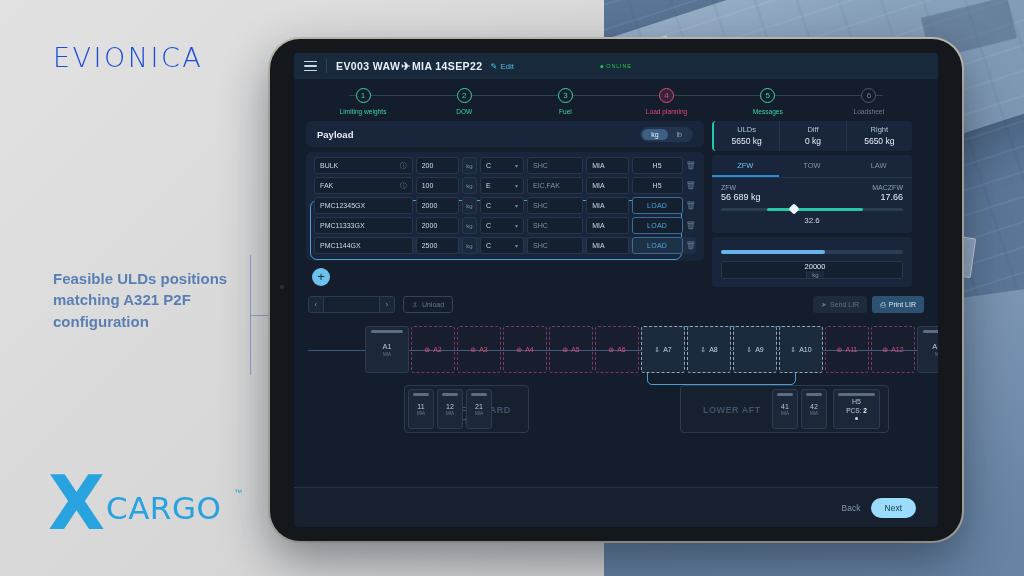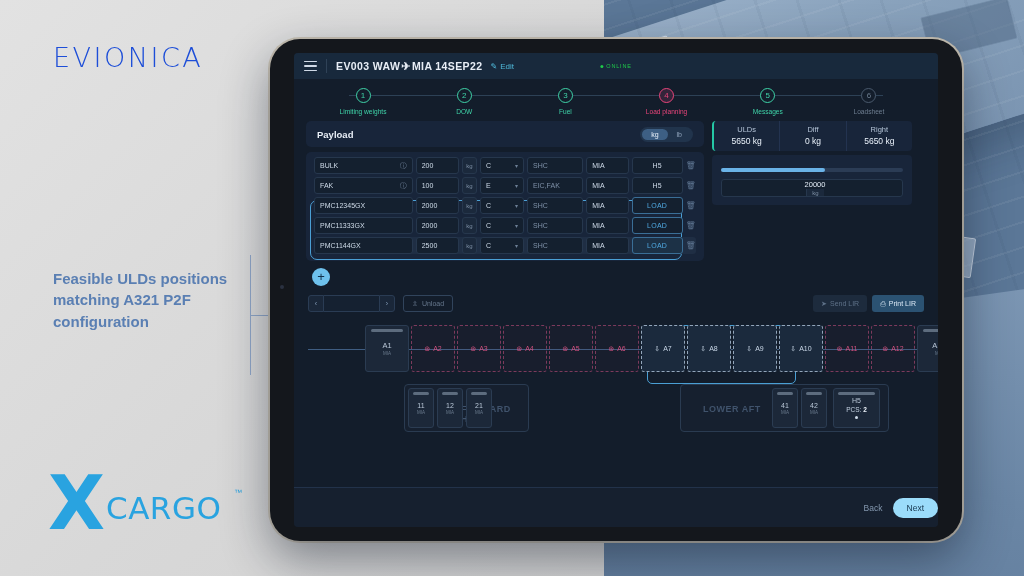--- a/index.html
+++ b/index.html
@@ -254,21 +254,21 @@
   }
   .h5box .cap { position:absolute; left:4px; right:4px; top:3px; height:2.5px; background:#5d6c7e; border-radius:2px; }
   .h5box .nm { color:#b9c7d7; font-size:7px; }
   .h5box .pcs { color:#c3d1e1; font-size:6.5px; margin-top:2px; }
   .h5box .pcs b { color:#eef4fb; }
   .h5box .ddot { width:3px; height:3px; background:#cfdcea; border-radius:50%; margin-top:3px; }
 
   
   .footer {
     position:absolute; left:0; right:0; bottom:0; height:40px; background:#16202f;
-    border-top:1px solid #22324a; display:flex; align-items:center; justify-content:flex-end; gap:10px; 
+    border-top:1px solid #22324a; display:flex; align-items:center; justify-content:flex-end; gap:10px; padding-right:22px;
   }
   .back-btn { color:#8397ae; font-size:8.5px; cursor:pointer; }
   .next-btn { background:#9bdcfa; color:#15364e; font-size:8.5px; padding:5px 14px; border-radius:10px; cursor:pointer; }
 </style>
 </head>
 <body>
 
 <div class="bg-left"></div>
 <div class="bg-right">
   <div class="bg-photo-detail"></div>
@@ -459,20 +459,42 @@
           <div class="lr-cell">
             <div class="k">Diff</div>
             <div class="v">0 kg</div>
           </div>
           <div class="lr-cell">
             <div class="k">Right</div>
             <div class="v">5650 kg</div>
           </div>
         </div>
 
+        <div class="tabs-panel">
+          <div class="tabs">
+            <div class="tab on">ZFW</div>
+            <div class="tab">TOW</div>
+            <div class="tab">LAW</div>
+          </div>
+          <div class="kv-row">
+            <div class="kv">
+              <div class="k">ZFW</div>
+              <div class="v">56 689 kg</div>
+            </div>
+            <div class="kv r">
+              <div class="k">MACZFW</div>
+              <div class="v">17.66</div>
+            </div>
+          </div>
+          <div class="slider">
+            <div class="fill"></div>
+            <div class="knob"></div>
+          </div>
+          <div class="slider-val">32.6</div>
+        </div>
 
         <div class="acl-panel">
           <div class="acl-bar">
             <div class="fill"></div>
           </div>
           <div class="acl-input">
             <span>20000</span>
             <span class="u">kg</span>
           </div>
         </div>

